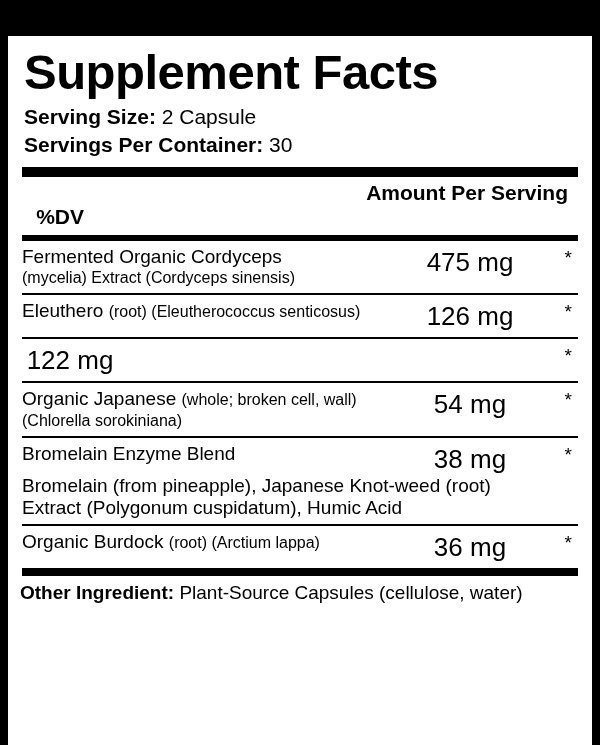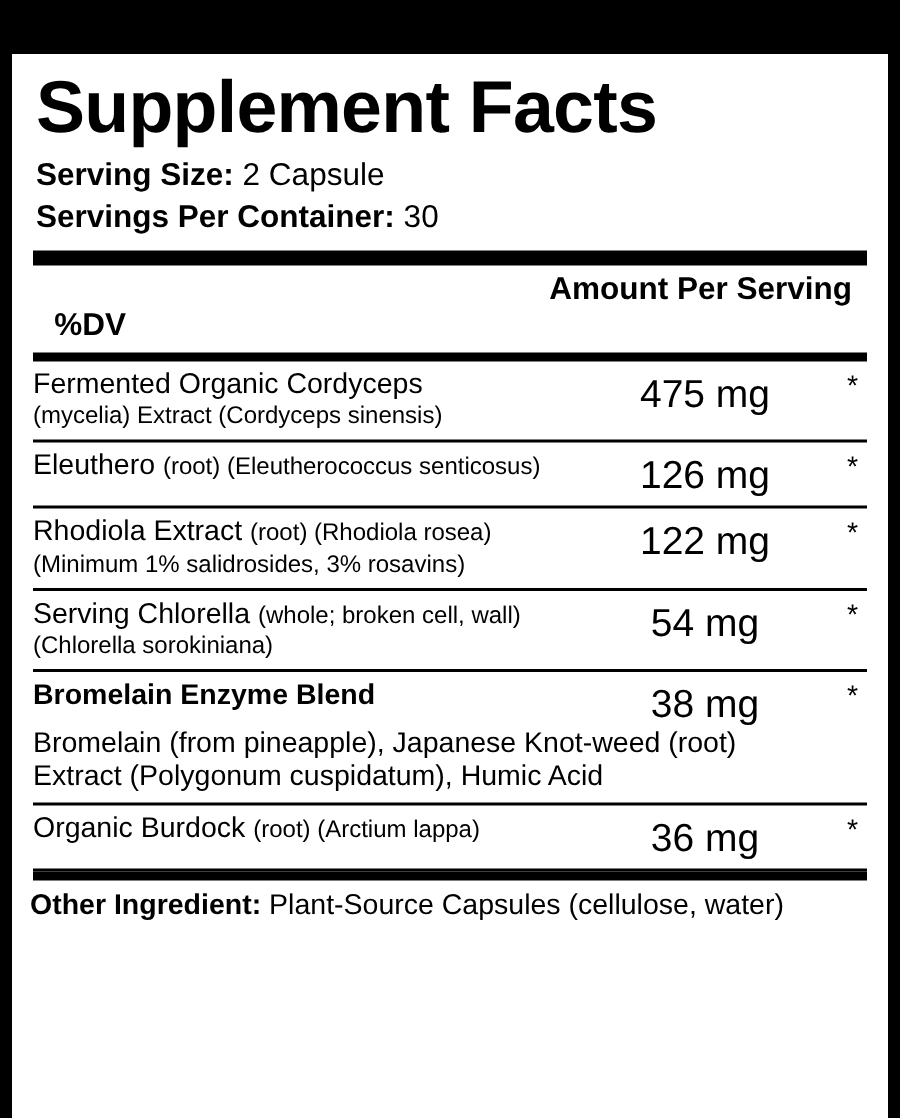--- a/index.html
+++ b/index.html
@@ -107,21 +107,20 @@
   .nm-sub {
     font-size: 16px;
     line-height: 1.25;
     white-space: nowrap;
   }
   .nm-main .sm {
     font-size: 16px;
   }
   .row.wide .names {
     flex: 1 1 100%;
-    font-weight: bold;
   }
   .row.wide {
     flex-wrap: wrap;
   }
   .row.wide .stack-extra {
     flex: 1 1 100%;
   }
   .footnote {
     font-size: 19px;
     padding: 8px 2px 4px 4px;
@@ -179,33 +178,29 @@
     <div class="names">
       <div class="nm-main"><span>Eleuthero </span><span class="sm">(root) (Eleutherococcus senticosus)</span></div>
     </div>
     <div class="amt">126 mg</div>
     <div class="dv">*</div>
   </div>
 
   <div class="rule-thin"></div>
 
   <div class="row">
-    <div class="names">
-      <div class="nm-main"><span>Rhodiola Extract </span><span class="sm">(root) (Rhodiola rosea)</span></div>
-      <div class="nm-sub">(Minimum 1% salidrosides, 3% rosavins)</div>
-    </div>
     <div class="amt">122 mg</div>
     <div class="dv">*</div>
   </div>
 
   <div class="rule-thin"></div>
 
   <div class="row">
     <div class="names">
-      <div class="nm-main"><span>Serving Chlorella </span><span class="sm">(whole; broken cell, wall)</span></div>
+      <div class="nm-main"><span>Organic Japanese </span><span class="sm">(whole; broken cell, wall)</span></div>
       <div class="nm-sub">(Chlorella sorokiniana)</div>
     </div>
     <div class="amt">54 mg</div>
     <div class="dv">*</div>
   </div>
 
   <div class="rule-thin"></div>
 
   <div class="row wide">
     <div class="bromelain-head">

